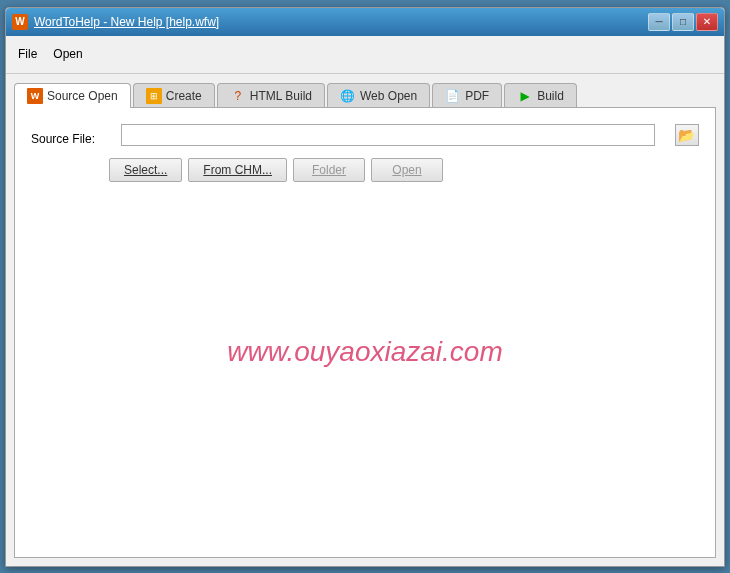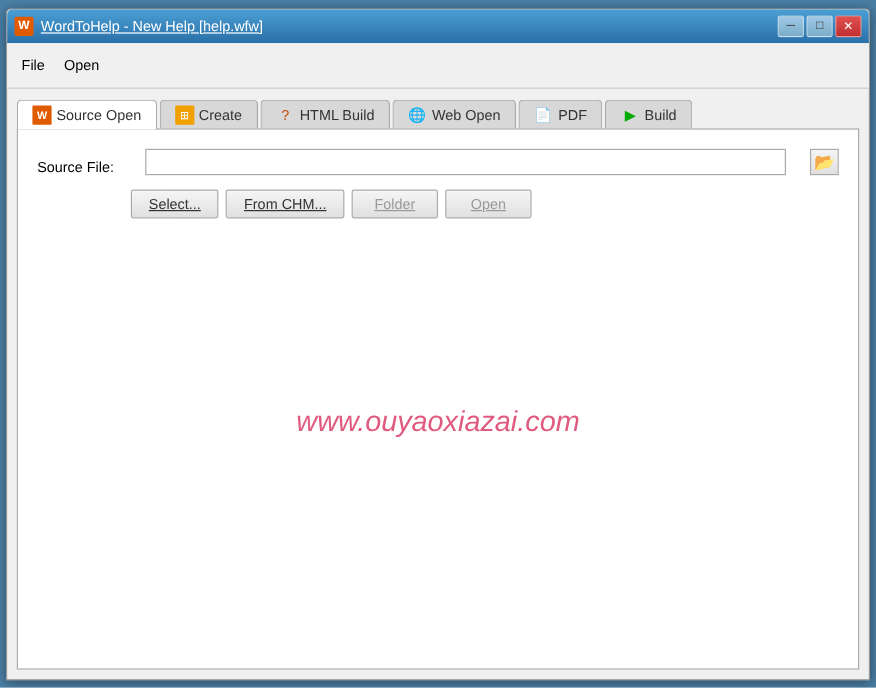--- a/index.html
+++ b/index.html
@@ -225,21 +225,21 @@
       cursor: default;
     }
 
     
     .watermark {
       position: absolute;
       top: 50%;
       left: 50%;
       transform: translate(-50%, -50%);
       color: #e05a80;
-      font-size: 24px;
+      font-size: 28px;
       font-style: italic;
       white-space: nowrap;
       pointer-events: none;
       user-select: none;
       margin-top: 20px;
     }
 
     
     .icon-w {
       background: #e05a00;

